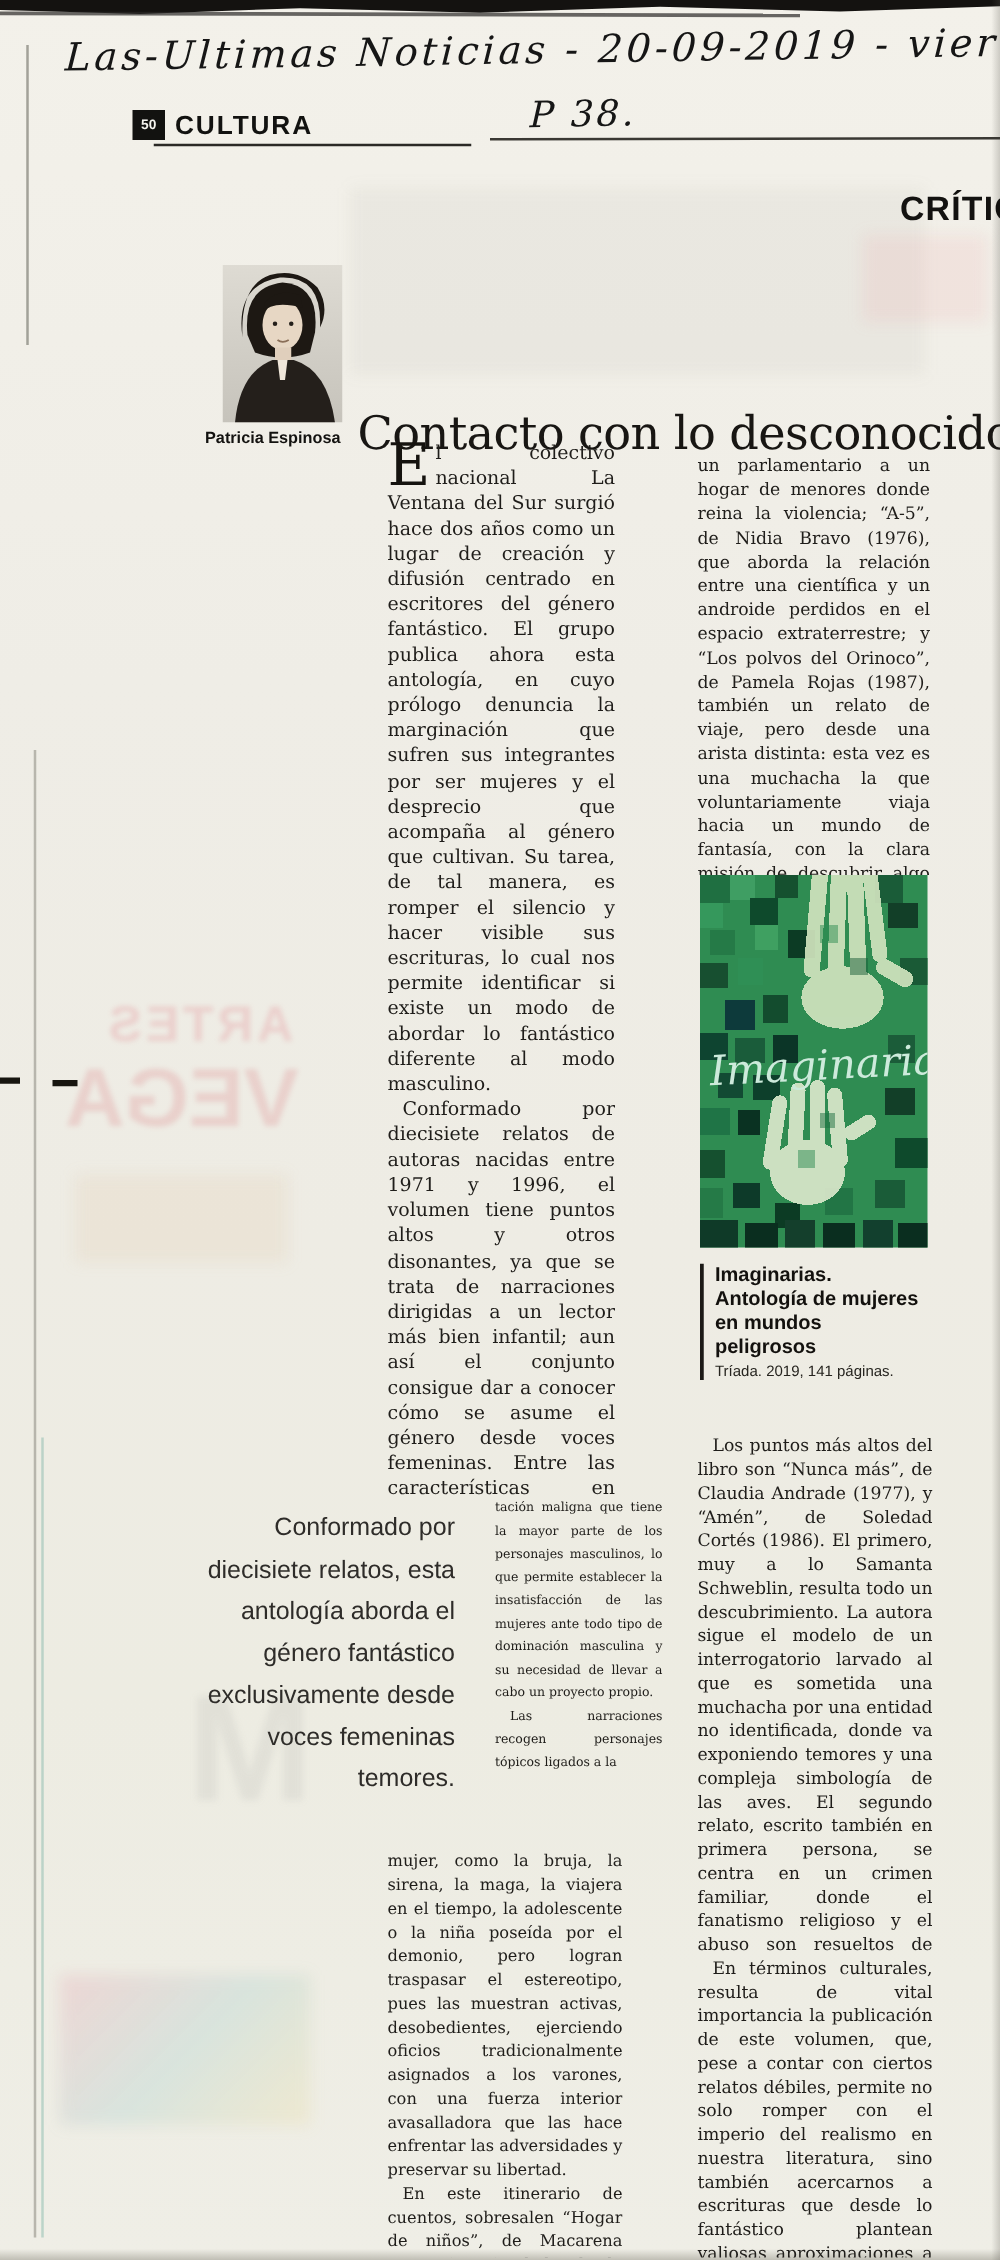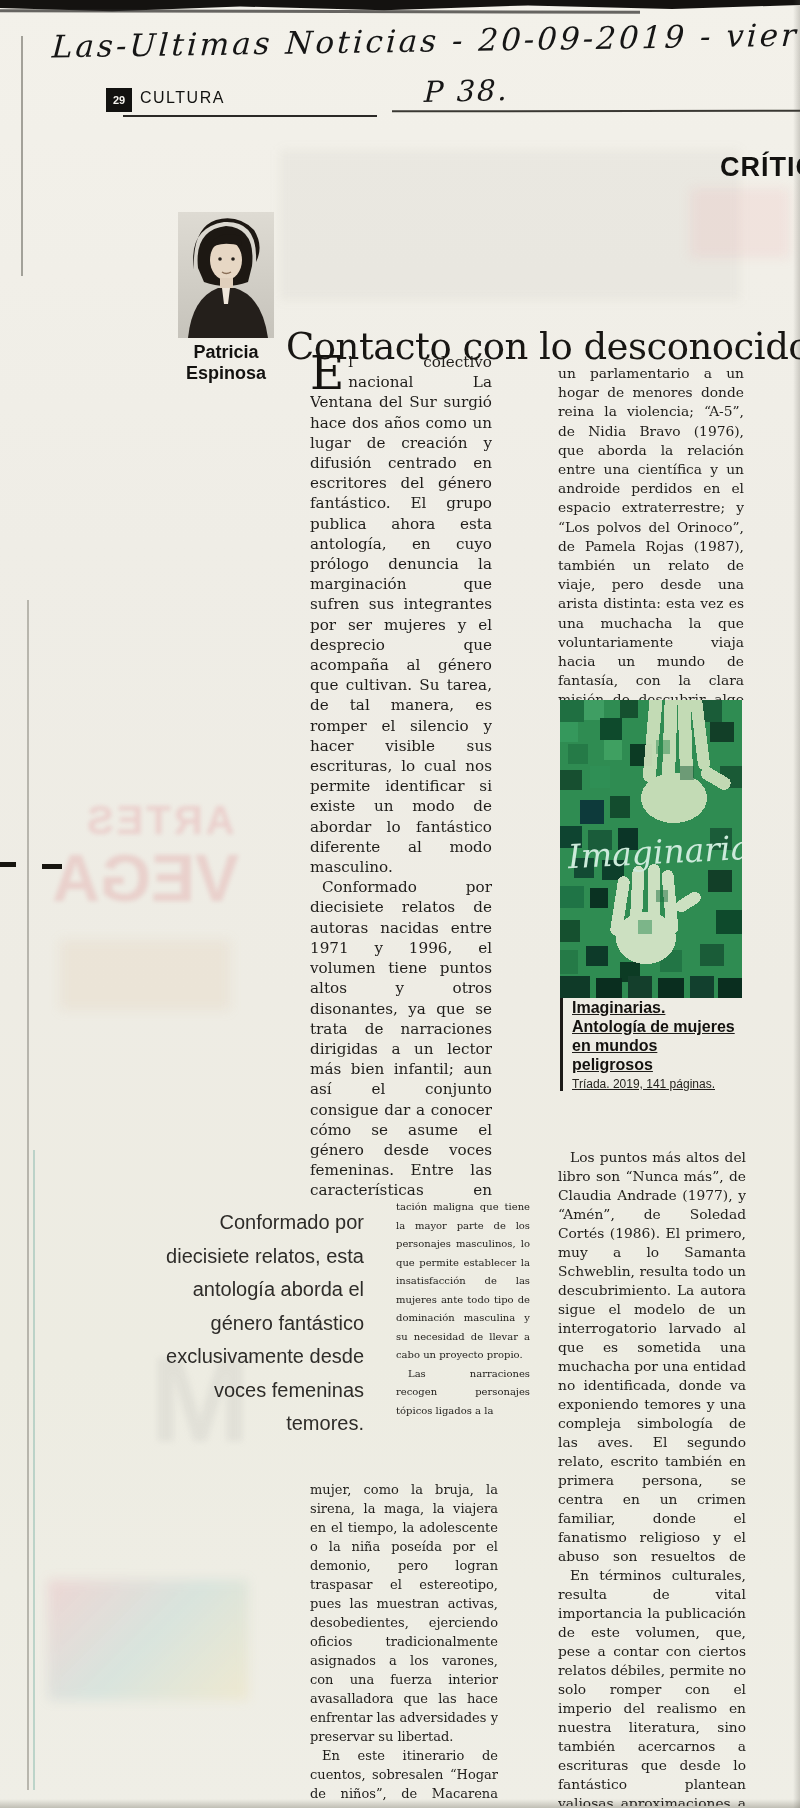--- a/index.html
+++ b/index.html
@@ -30,50 +30,50 @@
   .blobD{left:60px;top:940px;width:170px;height:70px;background:rgba(210,170,120,.12);}
   
   .hand{position:absolute;font-family:"DejaVu Serif",serif;font-style:italic;color:#161616;z-index:4;}
   .hand-header{left:52px;top:22px;font-size:31px;letter-spacing:3px;transform:rotate(-0.9deg) skewX(-4deg);white-space:nowrap;width:820px;}
   .hand-page{left:424px;top:74px;font-size:29px;letter-spacing:2px;transform:rotate(-1.2deg) skewX(-3deg);}
   
   .logo{position:absolute;left:106px;top:88px;width:26px;height:24px;background:#121210;z-index:4;
         color:#f5f4ef;font-family:"Liberation Sans",sans-serif;font-size:11px;font-weight:bold;
         display:flex;align-items:center;justify-content:center;}
   .section{position:absolute;left:140px;top:89px;font-family:"Liberation Sans",sans-serif;
-           font-size:16px;font-weight:normal;letter-spacing:1.5px;color:#121210;z-index:4;}
+           font-size:21px;font-weight:bold;letter-spacing:1.5px;color:#121210;z-index:4;}
   .lineA{position:absolute;left:123px;top:115px;width:254px;height:2px;background:#2b2926;z-index:3;}
   .lineB{position:absolute;left:392px;top:110px;width:408px;height:2px;background:#3a3833;z-index:3;transform:rotate(-.1deg);}
   .kicker{position:absolute;left:720px;top:152px;font-family:"Liberation Sans",sans-serif;
           font-size:27px;font-weight:bold;letter-spacing:1px;color:#131210;z-index:4;white-space:nowrap;}
   
   .photo{position:absolute;left:178px;top:212px;width:96px;height:126px;z-index:4;}
-  .byline{position:absolute;left:164px;top:342px;width:124px;text-align:center;z-index:4;
-          font-family:"Liberation Sans",sans-serif;font-size:18px;font-weight:bold;color:#131210;}
+  .byline{position:absolute;left:164px;top:342px;width:124px;text-align:left;z-index:4;
+          font-family:"Liberation Sans",sans-serif;font-size:13px;font-weight:bold;color:#131210;}
   
   .headline{position:absolute;left:286px;top:300px;font-size:37px;color:#181613;z-index:4;white-space:nowrap;
             font-family:"DejaVu Serif",serif;font-weight:normal;letter-spacing:-.5px;}
   
   .col{position:absolute;z-index:4;text-align:justify;overflow:hidden;}
   .col p{margin:0;}
   .ind{text-indent:12px;}
   .blockA{left:310px;top:352px;width:182px;max-height:848px;font-size:15.2px;line-height:20.2px;}
   .dropcap{float:left;font-size:47px;line-height:38px;padding:2px 4px 0 0;font-family:"DejaVu Serif",serif;color:#15130f;}
   .narrow{left:396px;top:1198px;width:134px;max-height:278px;font-size:10px;line-height:18.5px;}
   .blockC{left:310px;top:1480px;width:188px;max-height:326px;font-size:13px;line-height:19px;}
   .c2a{left:558px;top:364px;width:186px;max-height:336px;font-size:13.8px;line-height:19.2px;}
   .c2b{left:558px;top:1148px;width:188px;max-height:416px;font-size:13.8px;line-height:19px;}
   .c2c{left:558px;top:1566px;width:188px;max-height:240px;font-size:13.8px;line-height:19px;}
   
   .pullquote{position:absolute;left:146px;top:1206px;width:218px;z-index:4;text-align:right;
              font-family:"Liberation Sans",sans-serif;font-size:20px;line-height:33.5px;color:#2e2c29;}
   
   .figure{position:absolute;left:560px;top:700px;width:186px;z-index:4;}
   .cover{display:block;width:182px;height:298px;}
-  .caption{border-left:3px solid #1c1a17;padding-left:9px;width:168px;text-decoration:underline;}
+  .caption{margin-top:13px;border-left:3px solid #1c1a17;padding-left:9px;width:168px;}
   .cap-title{font-family:"Liberation Sans",sans-serif;font-weight:bold;font-size:16px;line-height:19px;color:#13110e;}
   .cap-detail{font-family:"Liberation Sans",sans-serif;font-size:12px;color:#26241f;margin-top:3px;}
 </style>
 </head>
 <body>
 
 <div id="page">
 
   <div class="topstrip"></div>
   <div class="topstrip2"></div>
@@ -89,21 +89,21 @@
   <div class="blob blobB"></div>
   <div class="blob blobD"></div>
   <div class="ghost ghost1">ARTES</div>
   <div class="ghost ghost2">VEGA</div>
   <div class="ghost ghost3">M</div>
   <div class="blob blobA"></div>
 
   <div class="hand hand-header">Las-Ultimas Noticias - 20-09-2019 - viernes</div>
   <div class="hand hand-page">P 38.</div>
 
-  <div class="logo">29</div>
+  <div class="logo">50</div>
   <div class="section">CULTURA</div>
   <div class="lineA"></div>
   <div class="lineB"></div>
   <div class="kicker">CRÍTICA</div>
 
   <div class="photo">
     <svg width="96" height="126" viewBox="0 0 96 126" xmlns="http://www.w3.org/2000/svg">
       <defs>
         <linearGradient id="pbg" x1="0" y1="0" x2="0" y2="1">
           <stop offset="0" stop-color="#dedbd3"></stop>

